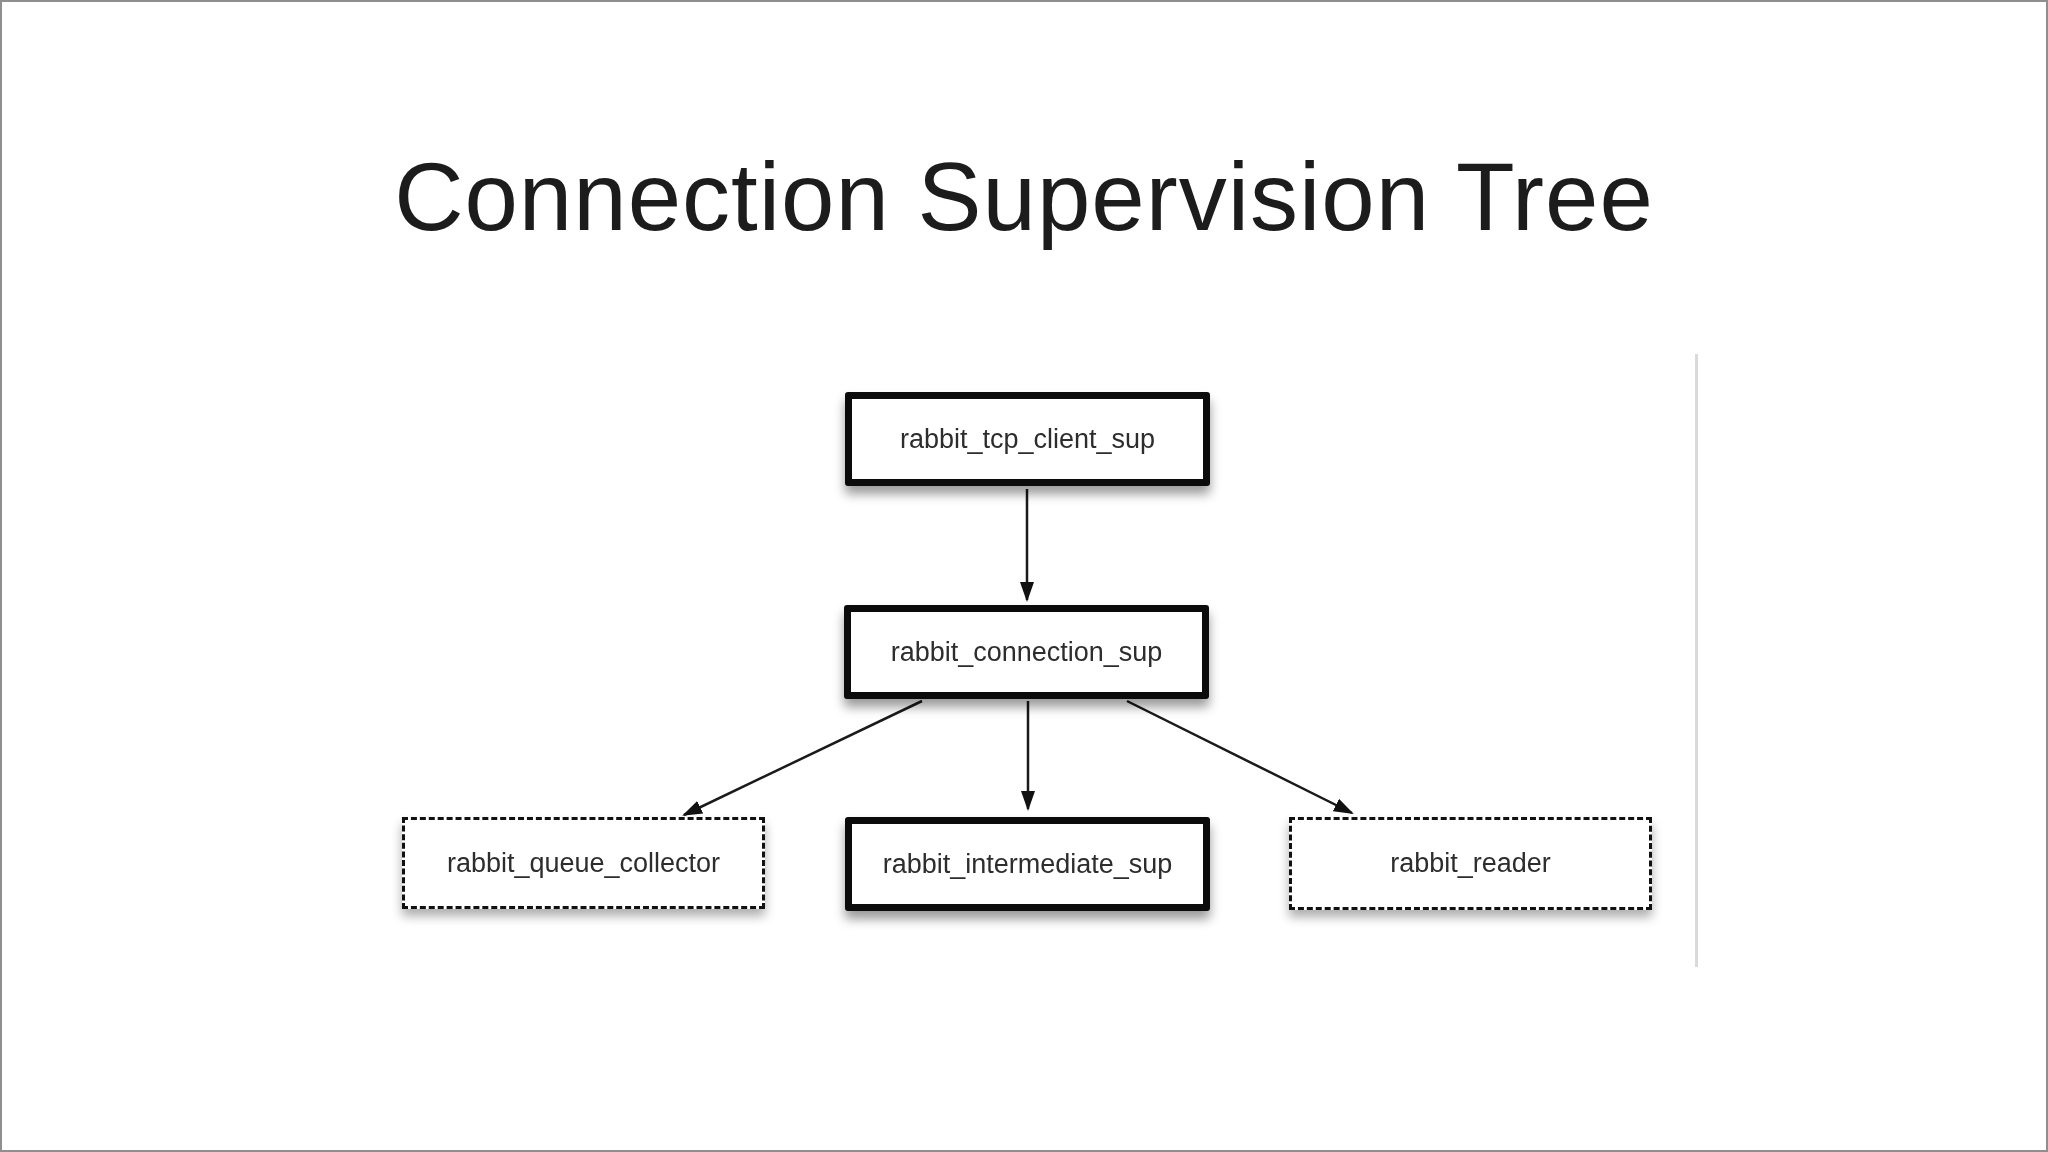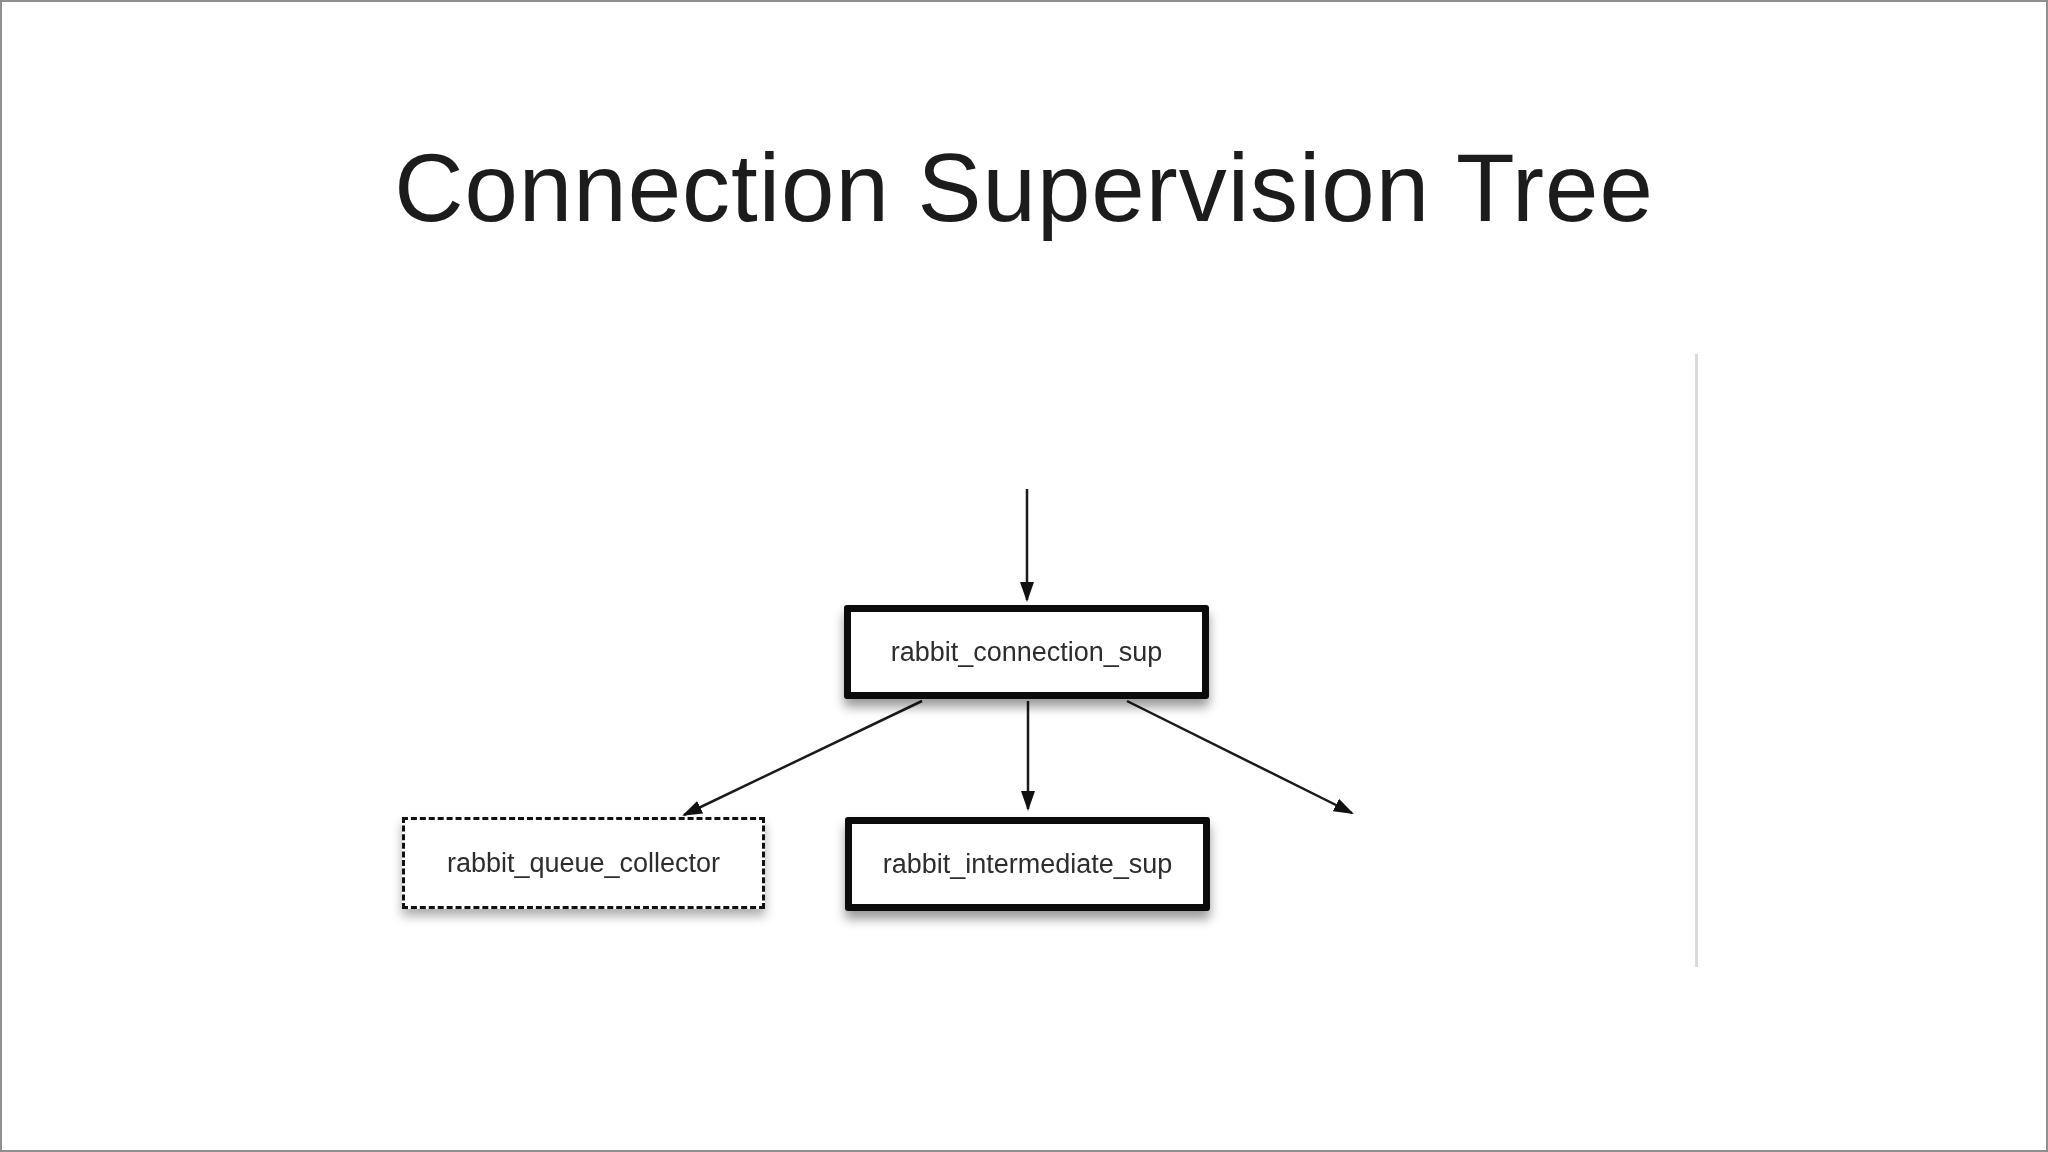--- a/index.html
+++ b/index.html
@@ -15,21 +15,21 @@
     background: #ffffff;
     border: 2px solid #8f8f8f;
     box-sizing: border-box;
     overflow: hidden;
   }
   .title {
     position: absolute;
     left: 0;
     right: 0;
     top: 135px;
-    margin: 3px;
+    margin: 12px;
     text-align: center;
     font-size: 96px;
     font-weight: 200;
     letter-spacing: 1px;
     line-height: 1;
     color: #1c1c1c;
   }
   .edges {
     position: absolute;
     left: 0;
@@ -86,29 +86,35 @@
       <marker id="ah" markerUnits="userSpaceOnUse" markerWidth="22" markerHeight="16" refX="18" refY="8" orient="auto">
         <path d="M0,1 L20,8 L0,15 z" fill="#111111"></path>
       </marker>
     </defs>
     <line x1="1025" y1="487" x2="1025" y2="598" stroke="#1a1a1a" stroke-width="2.5" marker-end="url(#ah)"></line>
     <line x1="920" y1="699" x2="682" y2="813" stroke="#1a1a1a" stroke-width="2.5" marker-end="url(#ah)"></line>
     <line x1="1026" y1="699" x2="1026" y2="807" stroke="#1a1a1a" stroke-width="2.5" marker-end="url(#ah)"></line>
     <line x1="1125" y1="699" x2="1350" y2="811" stroke="#1a1a1a" stroke-width="2.5" marker-end="url(#ah)"></line>
   </svg>
 
+  <div class="node solid node-tcp">
+    <span>rabbit_tcp_client_sup</span>
+  </div>
 
   <div class="node solid node-conn">
     <span>rabbit_connection_sup</span>
   </div>
 
   <div class="node solid node-inter">
     <span>rabbit_intermediate_sup</span>
   </div>
 
   <div class="node dashed node-queue">
     <span>rabbit_queue_collector</span>
   </div>
 
+  <div class="node dashed node-reader">
+    <span>rabbit_reader</span>
+  </div>
 
   <div class="divider"></div>
 
 </div>
 
 </body></html>

